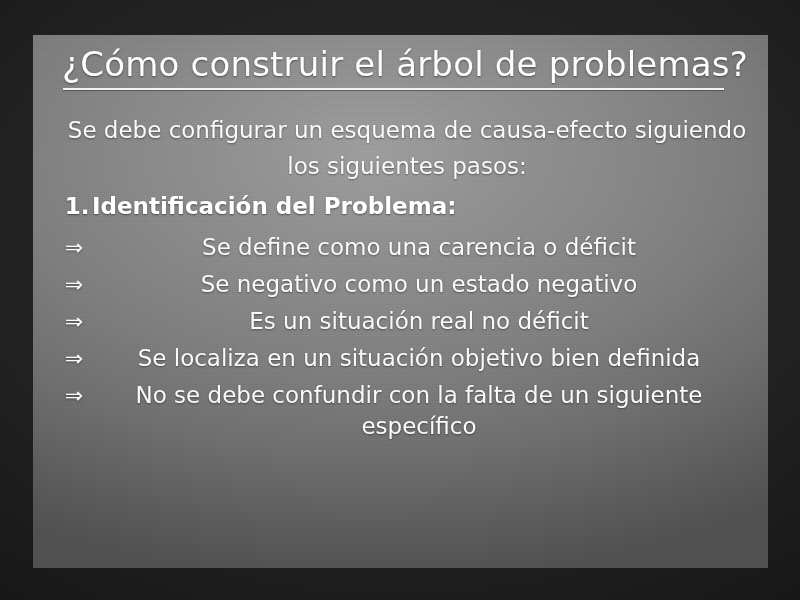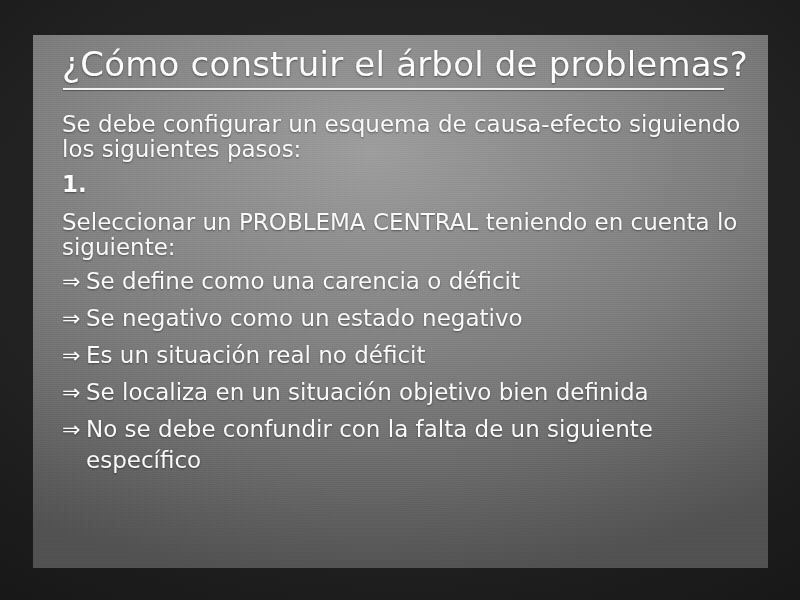--- a/index.html
+++ b/index.html
@@ -67,20 +67,21 @@
       repeating-linear-gradient(90deg, rgba(255,255,255,.05) 0 1px, rgba(0,0,0,.02) 1px 2px);
     mix-blend-mode: overlay;
   }
 
   
   #content {
     position: absolute;
     inset: 0;
     padding: 0;
     color: #ffffff;
+    text-align: center;
   }
 
   .title {
     position: absolute;
     left: 62px;
     top: 44px;
     width: 680px;
     font-size: 34px;
     line-height: 40px;
     font-weight: 400;
@@ -101,21 +102,21 @@
 
   .body {
     position: absolute;
     left: 62px;
     top: 112px;
     width: 690px;
   }
 
   .para {
     font-size: 23px;
-    line-height: 25px;
+    line-height: 36px;
     font-weight: 400;
     color: #fafafa;
     text-shadow: 0 1px 2px rgba(0,0,0,.40);
     margin: 0 0 6px 0;
   }
 
   .numbered {
     font-size: 23px;
     line-height: 32px;
     font-weight: bold;
@@ -159,23 +160,23 @@
 
     <div class="title">¿Cómo construir el árbol de problemas?</div>
     <div class="title-underline"></div>
 
     <div class="body">
 
       <p class="para">Se debe configurar un esquema de causa-efecto siguiendo los siguientes pasos:</p>
 
       <div class="numbered">
         <span class="num">1.</span>
-      </div>
-
-      <p class="para">Seleccionar un PROBLEMA CENTRAL teniendo en cuenta lo siguiente:</p>
+        <span class="lbl">Identificación del Problema:</span>
+      </div>
+
 
       <div class="bullet">
         <span class="arrow">⇒</span>
         <span class="btext">Se define como una carencia o déficit</span>
       </div>
 
       <div class="bullet">
         <span class="arrow">⇒</span>
         <span class="btext">Se negativo como un estado negativo</span>
       </div>

